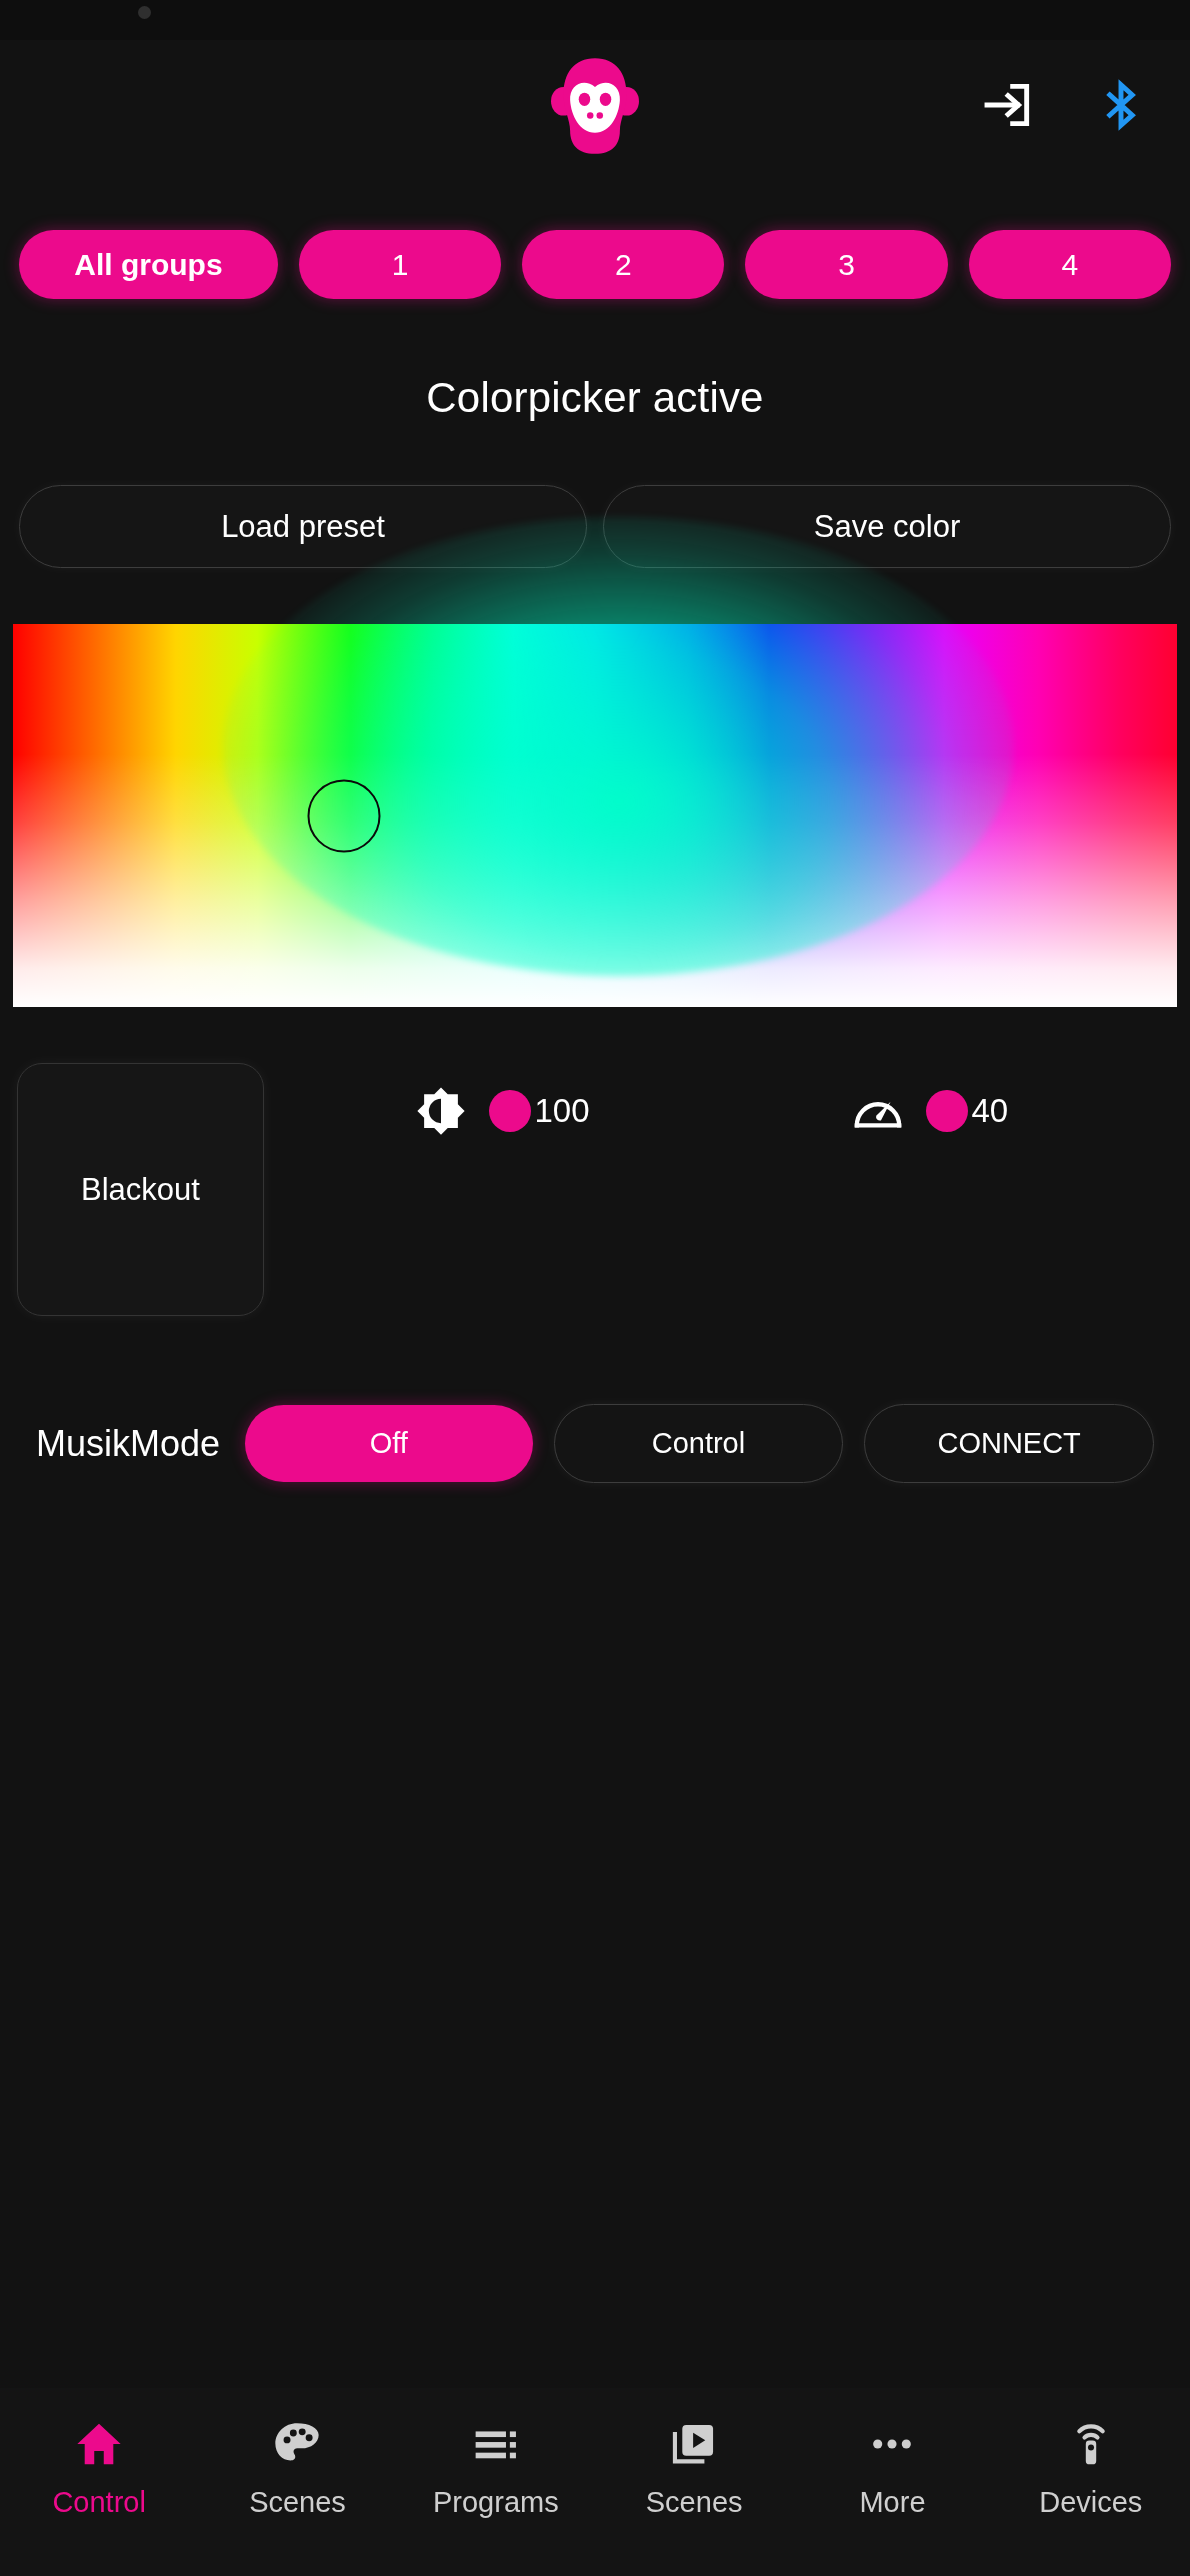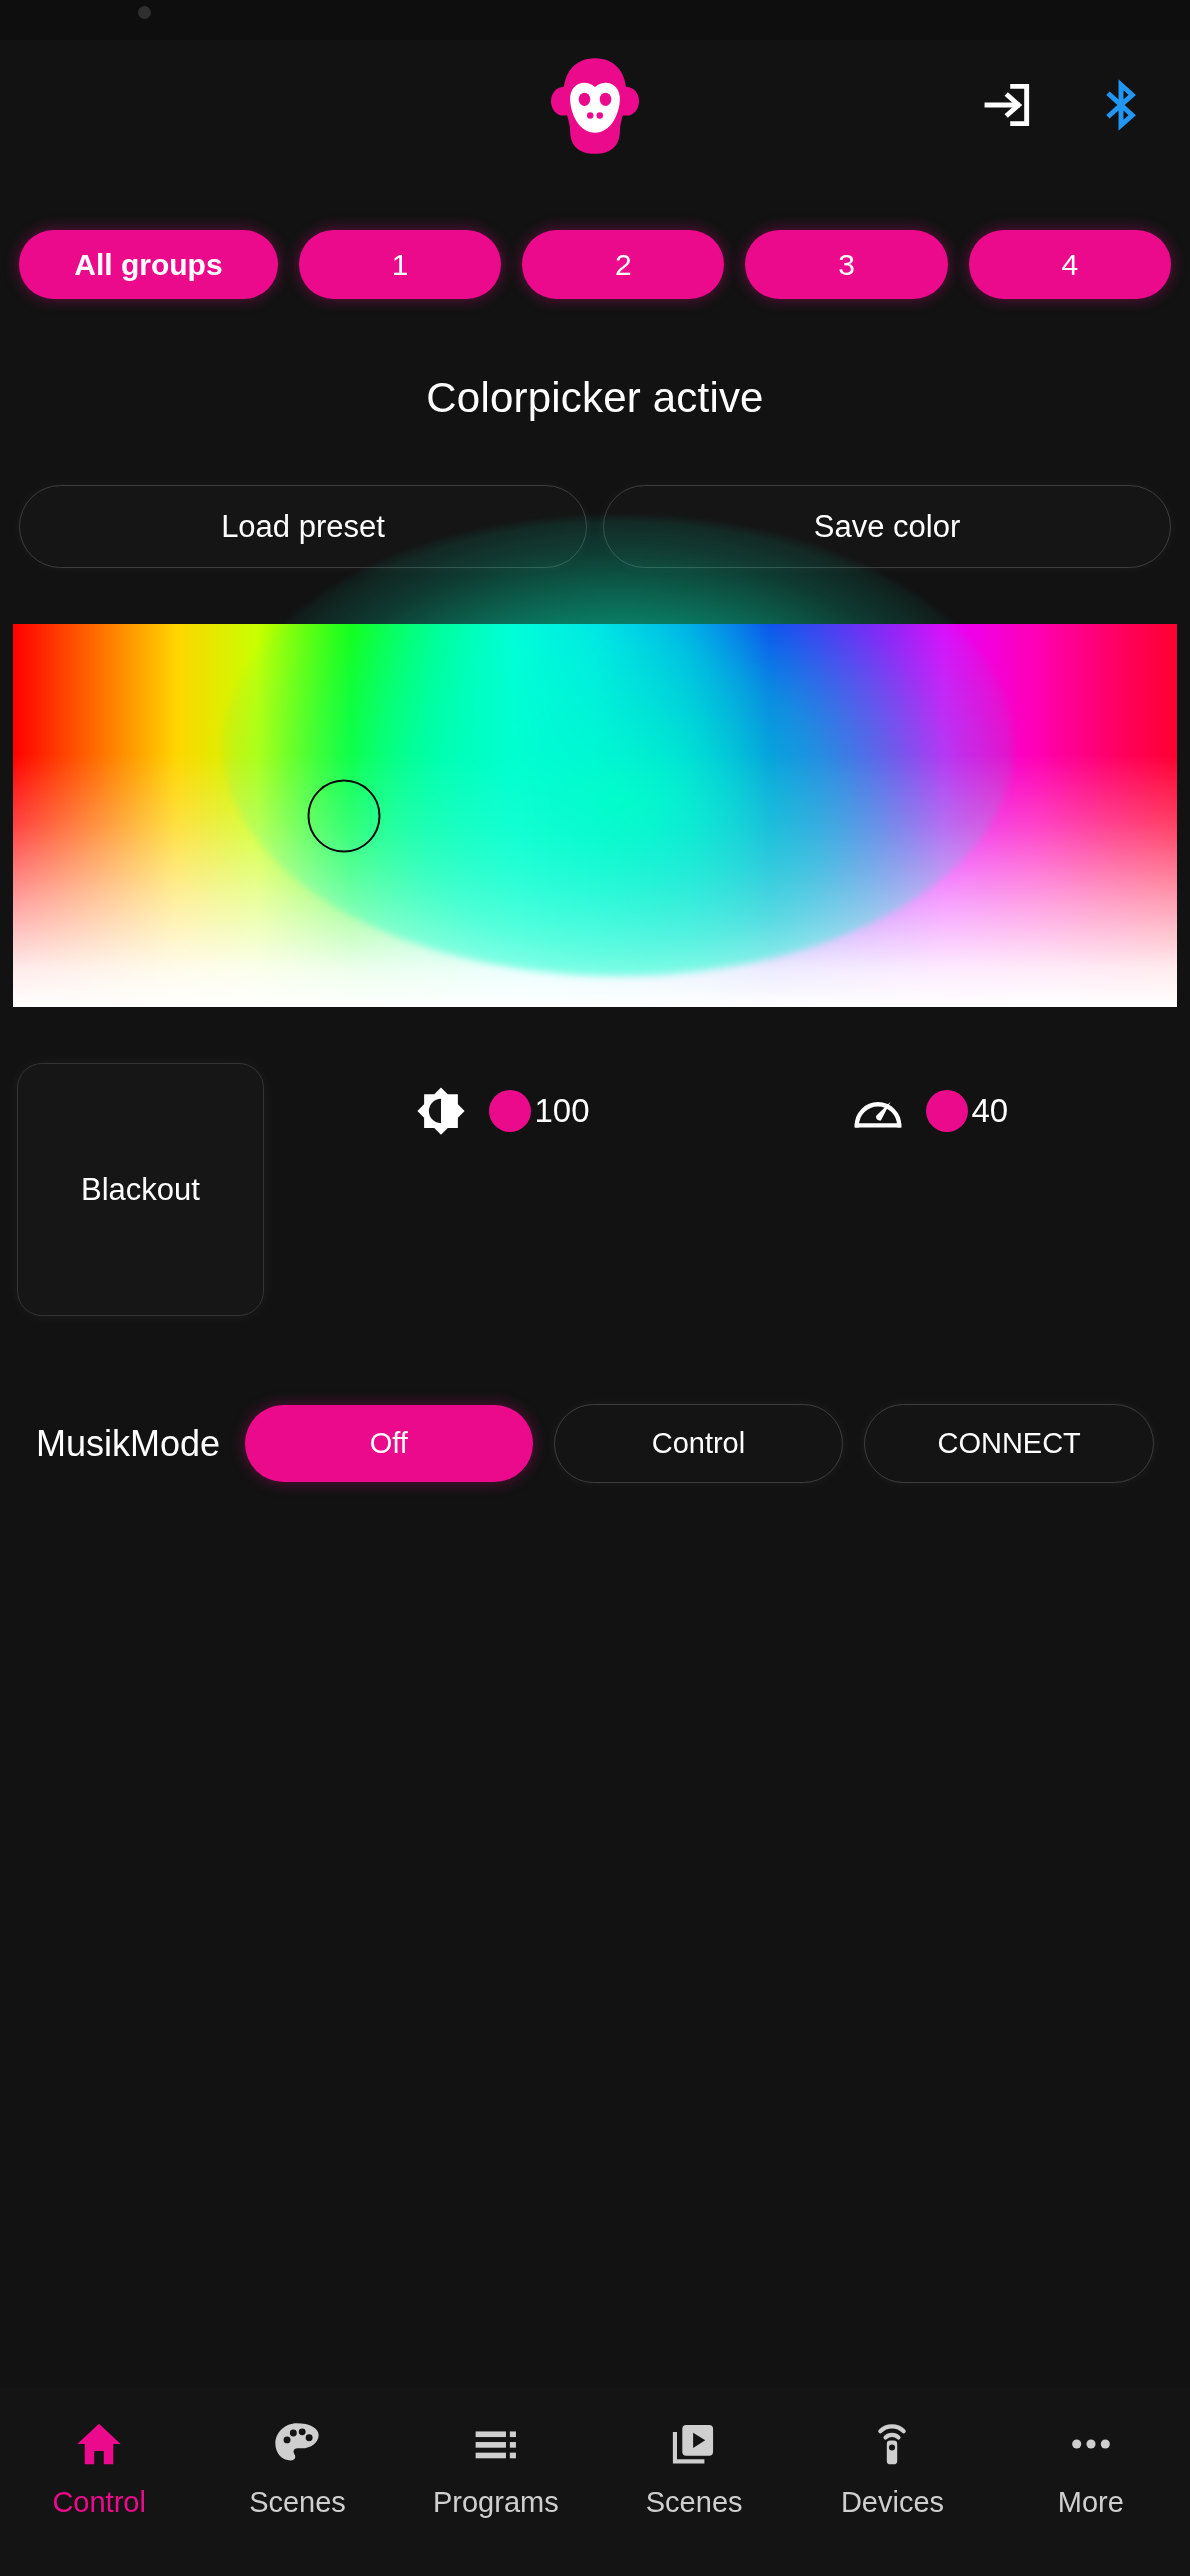--- a/index.html
+++ b/index.html
@@ -476,35 +476,35 @@
           <rect x="6.6" y="3.2" width="14.2" height="14.2" rx="1.8" fill="#cfcfcf"></rect>
           <path fill="#141414" d="M11.6 6.8 L17.2 10.3 L11.6 13.8 Z"></path>
         </svg>
       </span>
       <span class="nav-label">Scenes</span>
     </div>
 
     <div class="nav-item">
       <span class="nav-icon">
         <svg width="52" height="52" viewBox="0 0 24 24">
+          <circle cx="5.4" cy="12" r="2.1" fill="#cfcfcf"></circle>
+          <circle cx="12" cy="12" r="2.1" fill="#cfcfcf"></circle>
+          <circle cx="18.6" cy="12" r="2.1" fill="#cfcfcf"></circle>
+        </svg>
+      </span>
+      <span class="nav-label">More</span>
+    </div>
+
+    <div class="nav-item">
+      <span class="nav-icon">
+        <svg width="52" height="52" viewBox="0 0 24 24">
           <path fill="none" stroke="#cfcfcf" stroke-width="1.9" stroke-linecap="round" d="M6.6 6.1 A7.6 7.6 0 0 1 17.4 6.1"></path>
           <path fill="none" stroke="#cfcfcf" stroke-width="1.9" stroke-linecap="round" d="M9.0 9.0 A4.3 4.3 0 0 1 15.0 9.0"></path>
           <rect x="9.6" y="10.4" width="4.8" height="11.0" rx="1.6" fill="#cfcfcf"></rect>
           <circle cx="12" cy="13.6" r="1.4" fill="#141414"></circle>
         </svg>
       </span>
       <span class="nav-label">Devices</span>
     </div>
 
-    <div class="nav-item">
-      <span class="nav-icon">
-        <svg width="52" height="52" viewBox="0 0 24 24">
-          <circle cx="5.4" cy="12" r="2.1" fill="#cfcfcf"></circle>
-          <circle cx="12" cy="12" r="2.1" fill="#cfcfcf"></circle>
-          <circle cx="18.6" cy="12" r="2.1" fill="#cfcfcf"></circle>
-        </svg>
-      </span>
-      <span class="nav-label">More</span>
-    </div>
-
   </div>
 </div>
 
 
 </body></html>

